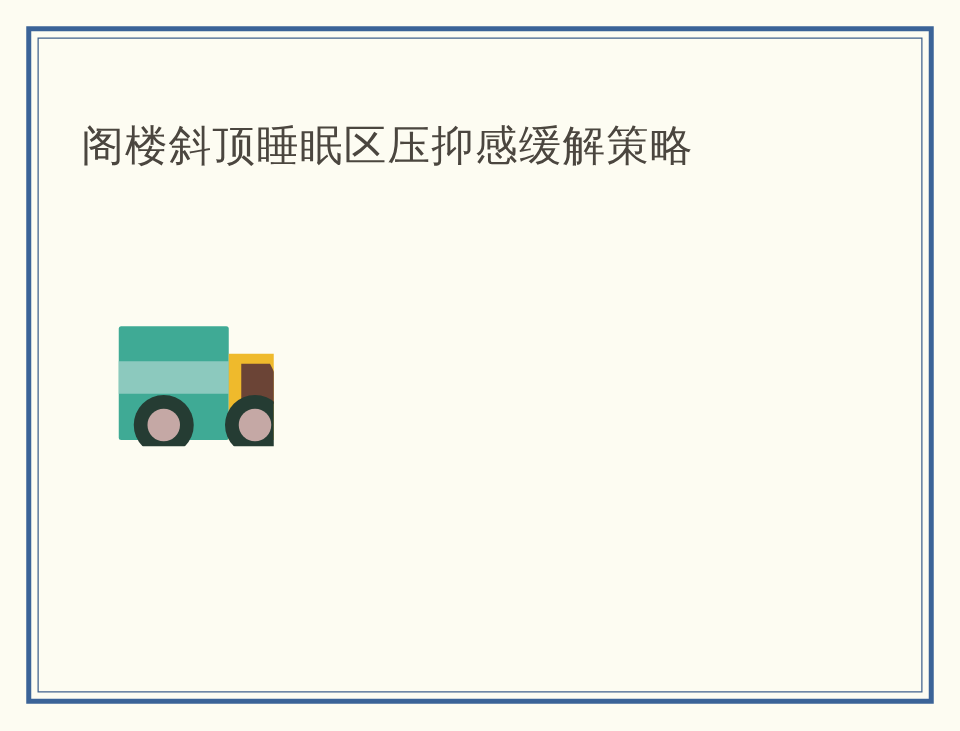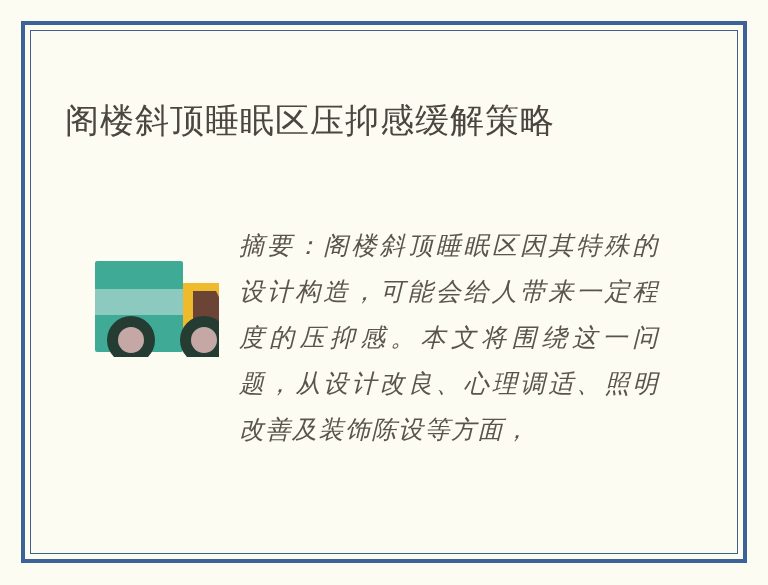--- a/index.html
+++ b/index.html
@@ -39,21 +39,21 @@
   
   #doc-title {
     position: absolute;
     left: 34px;
     top: 44px;
     width: 640px;
     font-size: 34px;
     line-height: 44px;
     letter-spacing: 1px;
     color: #4b463f;
-    font-family: Liberation Sans, sans-serif;
+    font-family: Liberation Mono, monospace;
     font-weight: 400;
     white-space: nowrap;
   }
 
   
   #truck-illustration {
     position: absolute;
     left: 38px;
     top: 196px;
     width: 150px;
@@ -99,16 +99,15 @@
         <path d="M124 64 H147 L157 84 V96 H124 Z" fill="#6b4436"></path>
 
         <circle cx="62" cy="113" r="24" fill="#253c33"></circle>
         <circle cx="62" cy="113" r="13" fill="#c5a8a5"></circle>
 
         <circle cx="135" cy="113" r="24" fill="#253c33"></circle>
         <circle cx="135" cy="113" r="13" fill="#c5a8a5"></circle>
       </svg>
     </div>
 
-    <div id="abstract-block">摘要：阁楼斜顶睡眠区因其特殊的设计构造，可能会给人带来一定程度的压抑感。本文将围绕这一问题，从设计改良、心理调适、照明改善及装饰陈设等方面，</div>
 
   </div>
 </div>
 
 </body></html>

